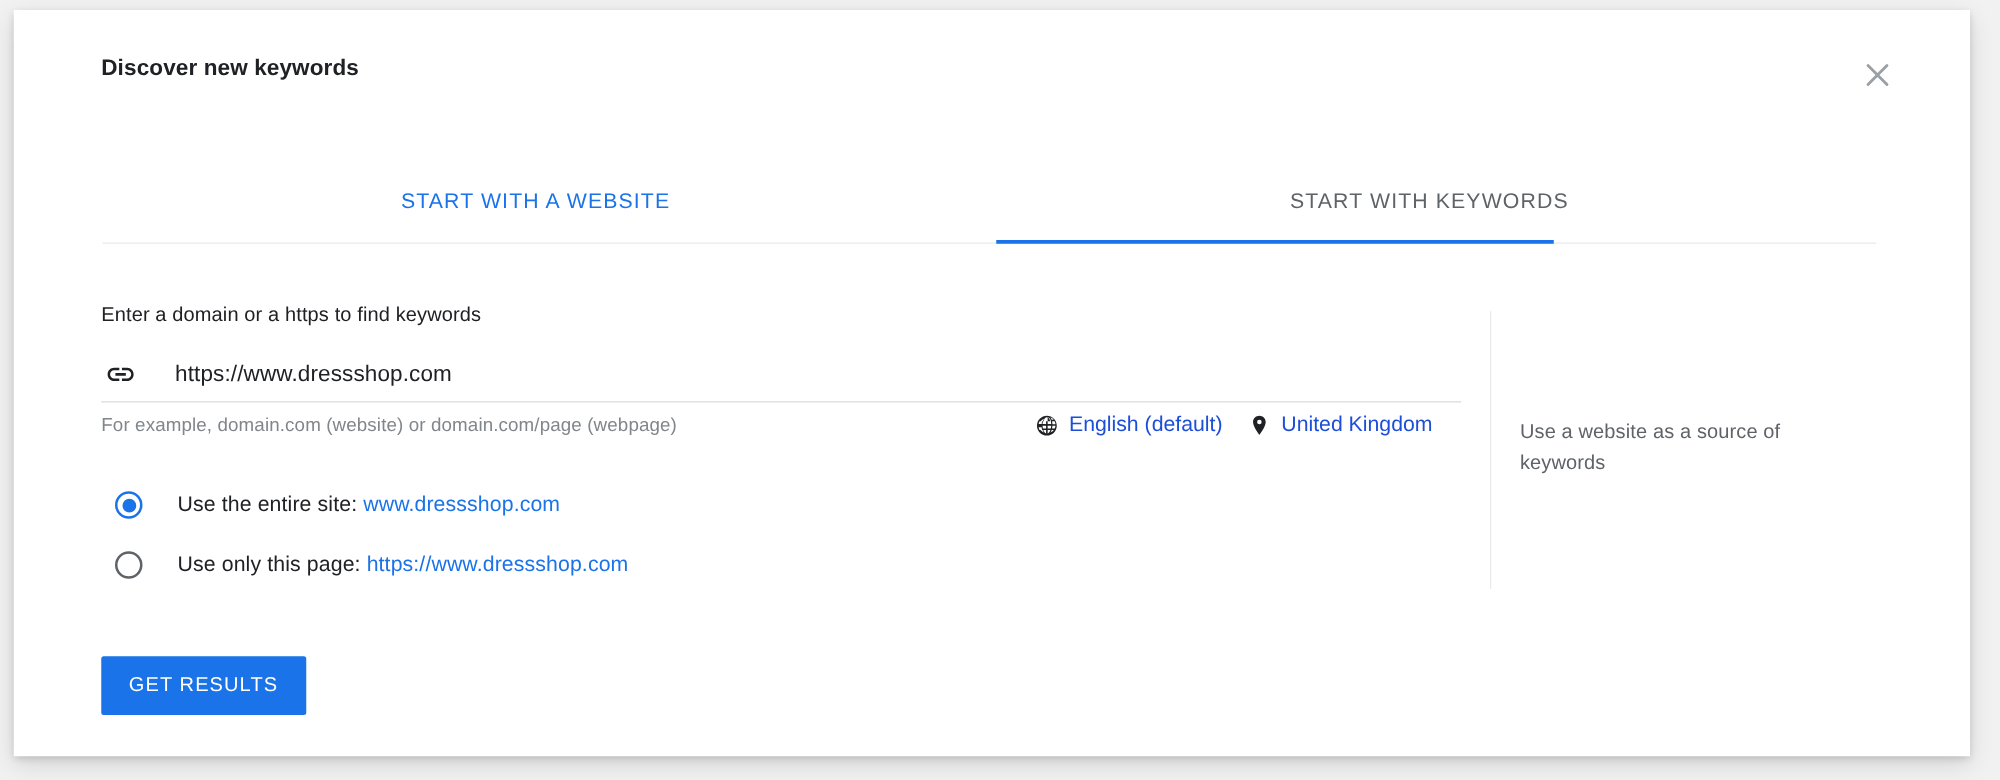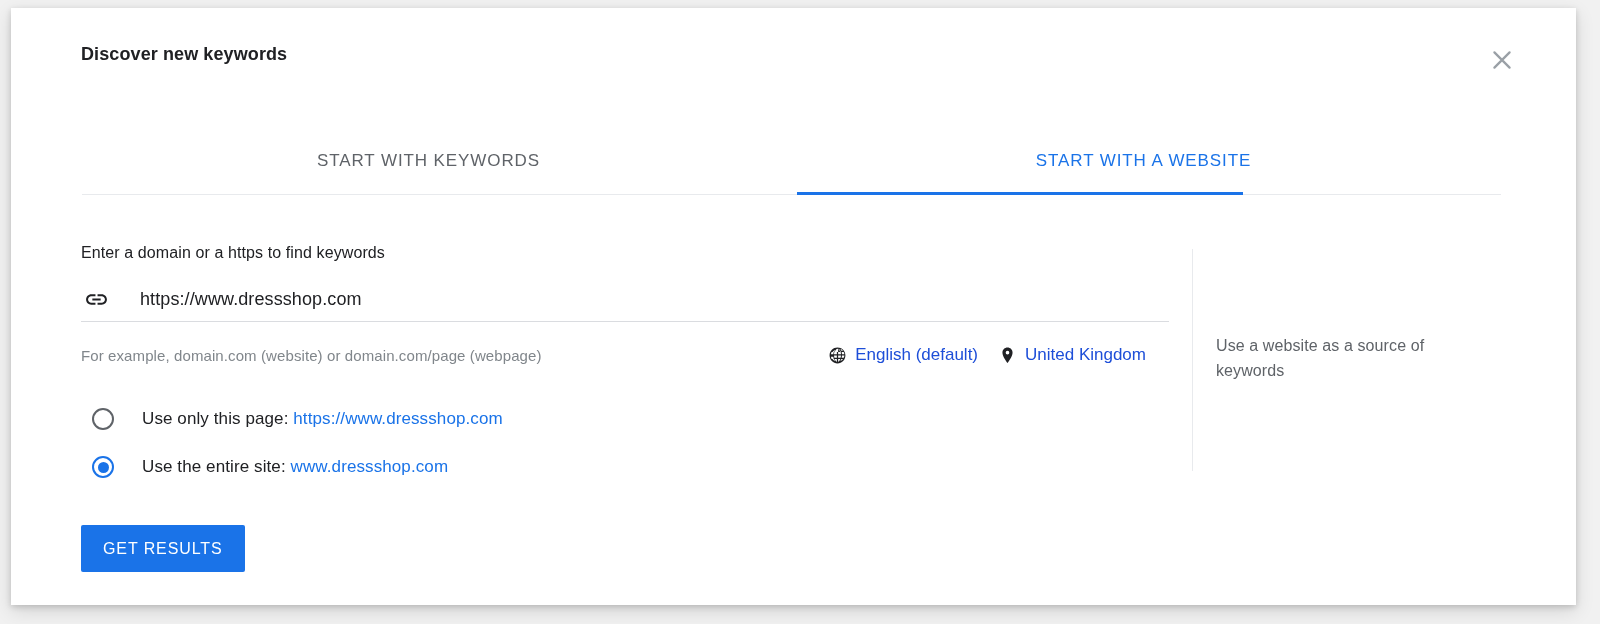--- a/index.html
+++ b/index.html
@@ -150,21 +150,21 @@
     position: absolute;
     left: 0;
     bottom: -4px;
     width: 1088px;
     height: 1px;
     background: #dadce0;
   }
 
   .helper-row {
     position: relative;
-    margin-top: 29px;
+    margin-top: 14px;
     height: 24px;
   }
   .helper-text {
     position: absolute;
     left: 0;
     top: 0;
     font-size: 15px;
     color: #80868b;
     letter-spacing: 0.1px;
   }
@@ -288,25 +288,25 @@
     <div class="close-button">
       <span>
         <svg width="26" height="26" viewBox="0 0 24 24" aria-hidden="true">
           <path d="M5 5 L19 19 M19 5 L5 19" stroke="#9aa0a6" stroke-width="2.1" stroke-linecap="round" fill="none"></path>
         </svg>
       </span>
     </div>
 
     <div class="tabs-wrap">
       <div class="tabs-row">
+        <div class="tab active">
+          <span>START WITH A WEBSITE</span>
+        </div>
         <div class="tab">
           <span>START WITH KEYWORDS</span>
-        </div>
-        <div class="tab active">
-          <span>START WITH A WEBSITE</span>
         </div>
       </div>
       <div class="tab-baseline"></div>
       <div class="tab-indicator"></div>
     </div>
 
     <div class="content-left">
 
       <div class="field-label">Enter a domain or a https to find keywords</div>
 
@@ -340,33 +340,33 @@
               </svg>
             </span>
             <span>United Kingdom</span>
           </div>
         </div>
       </div>
 
       <div class="radio-list">
 
         <div class="radio-row">
+          <span class="radio-mark on"></span>
+          <span class="radio-label">
+            <span>Use the entire site: </span><span class="radio-link">www.dressshop.com</span>
+          </span>
+        </div>
+
+        <div class="radio-row">
           <span class="radio-mark off"></span>
           <span class="radio-label">
             <span>Use only this page: </span><span class="radio-link">https://www.dressshop.com</span>
           </span>
         </div>
 
-        <div class="radio-row">
-          <span class="radio-mark on"></span>
-          <span class="radio-label">
-            <span>Use the entire site: </span><span class="radio-link">www.dressshop.com</span>
-          </span>
-        </div>
-
       </div>
     </div>
 
     <div class="vert-divider"></div>
     <div class="side-note">Use a website as a source of keywords</div>
 
     <button class="primary-button">GET RESULTS</button>
 
   </div>
 </div>

